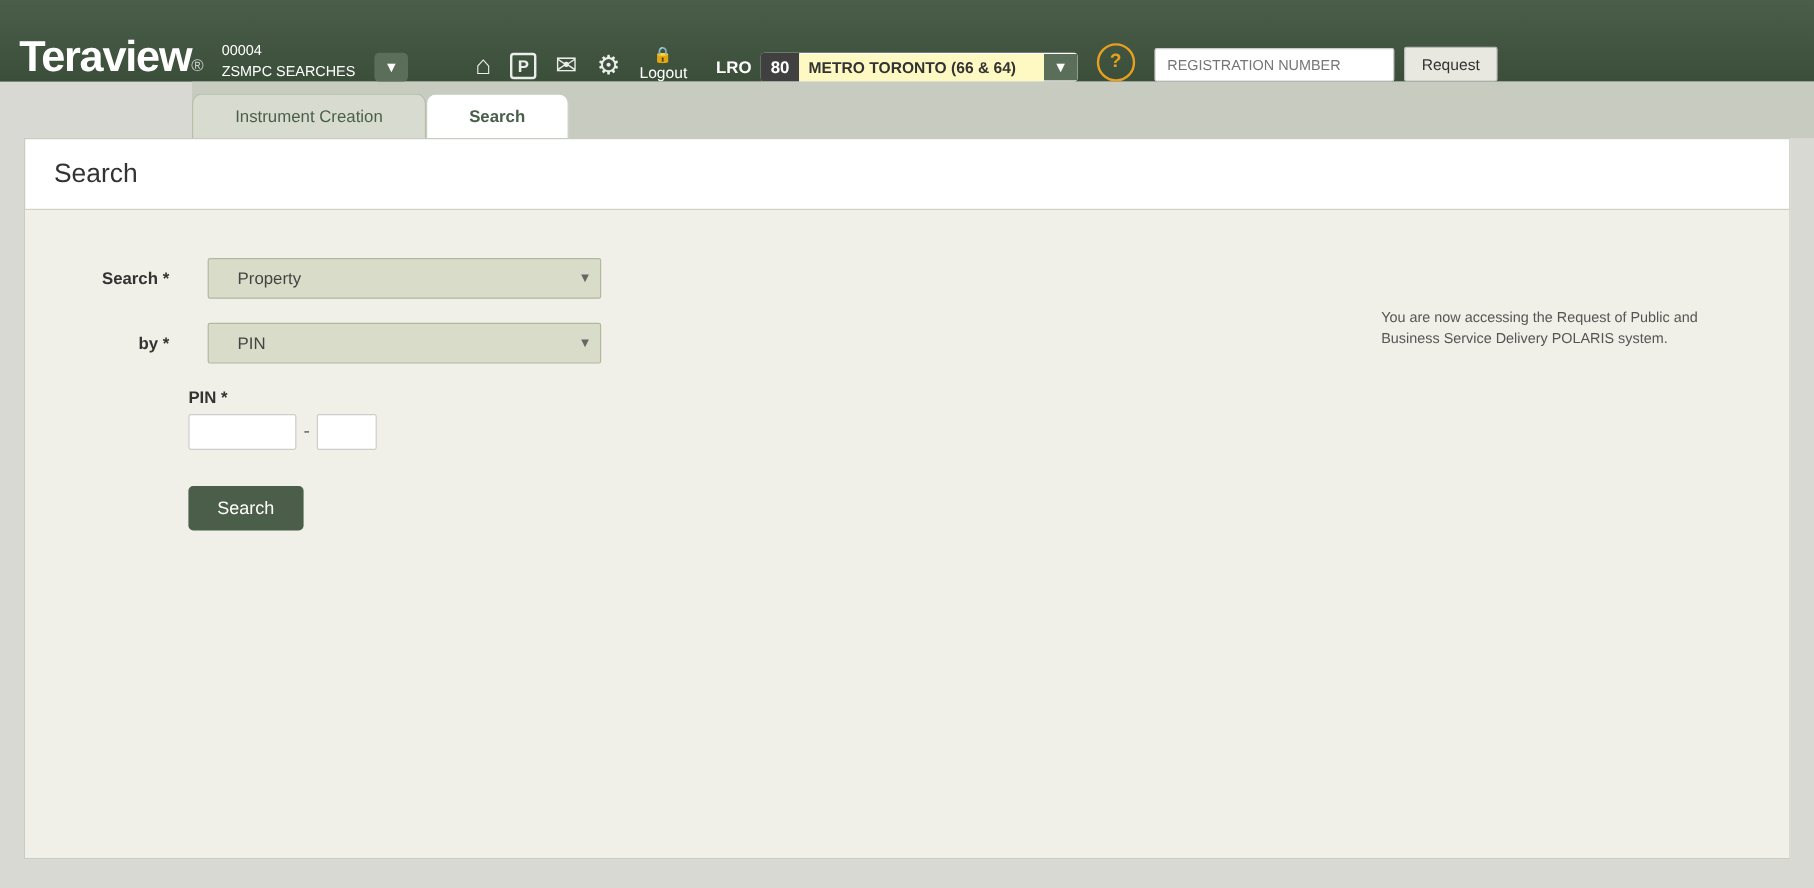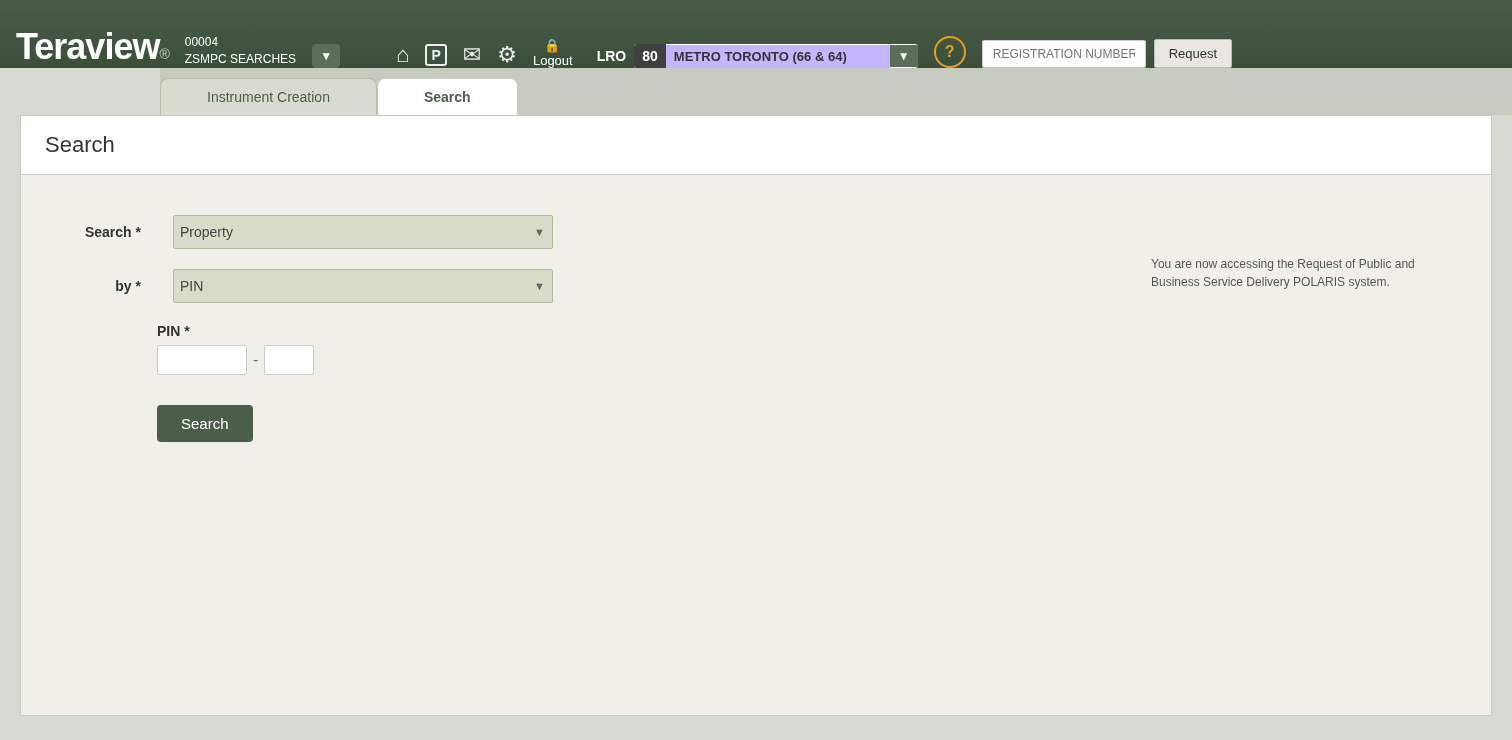--- a/index.html
+++ b/index.html
@@ -87,22 +87,22 @@
       background: #404040;
       color: white;
       padding: 4px 8px;
       font-size: 14px;
       font-weight: bold;
     }
     .lro-name {
       padding: 4px 8px;
       font-size: 13px;
       color: #333;
-      background: #c4b5fd;
-      width: 224px;
+      background: #fef9c3;
+      width: 204px;
     }
     .lro-arrow {
       background: #5a6e5a;
       color: white;
       padding: 4px 8px;
       cursor: pointer;
       font-size: 12px;
     }
     .help-btn {
       background: transparent;
@@ -116,21 +116,21 @@
       cursor: pointer;
       display: flex;
       align-items: center;
       justify-content: center;
     }
     .reg-number-input {
       padding: 6px 10px;
       font-size: 12px;
       border: 1px solid #ccc;
       background: white;
-      width: 164px;
+      width: 200px;
       color: #aaa;
       border-radius: 2px;
     }
     .request-btn {
       padding: 6px 14px;
       background: #e8e8e0;
       border: 1px solid #bbb;
       border-radius: 2px;
       font-size: 13px;
       cursor: pointer;
@@ -139,21 +139,21 @@
 
     
     .tabs-area {
       background: #c8ccc0;
       padding-top: 10px;
       display: flex;
       gap: 0;
       margin-left: 160px;
     }
     .tab {
-      padding: 10px 46px;
+      padding: 10px 35px;
       font-size: 14px;
       cursor: pointer;
       border-radius: 8px 8px 0 0;
       position: relative;
       top: 0;
     }
     .tab-inactive {
       background: #d8dcd0;
       color: #4a5e4a;
       border: 1px solid #b8bca8;
@@ -200,22 +200,22 @@
       gap: 32px;
     }
     .form-label {
       font-size: 14px;
       font-weight: bold;
       color: #333;
       min-width: 80px;
       text-align: right;
     }
     .form-select {
-      width: 380px;
-      padding: 8px 6px;
+      width: 328px;
+      padding: 8px 24px;
       font-size: 14px;
       border: 1px solid #b0b8a0;
       background: #d8dcc8;
       appearance: none;
       -webkit-appearance: none;
       cursor: pointer;
       color: #444;
       border-radius: 2px;
       position: relative;
     }

